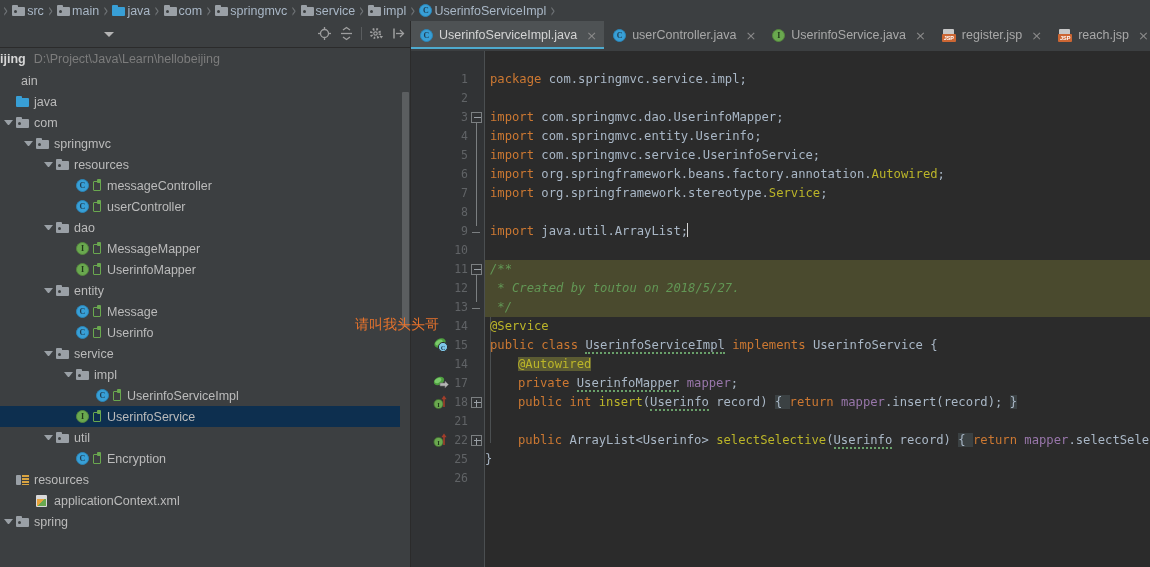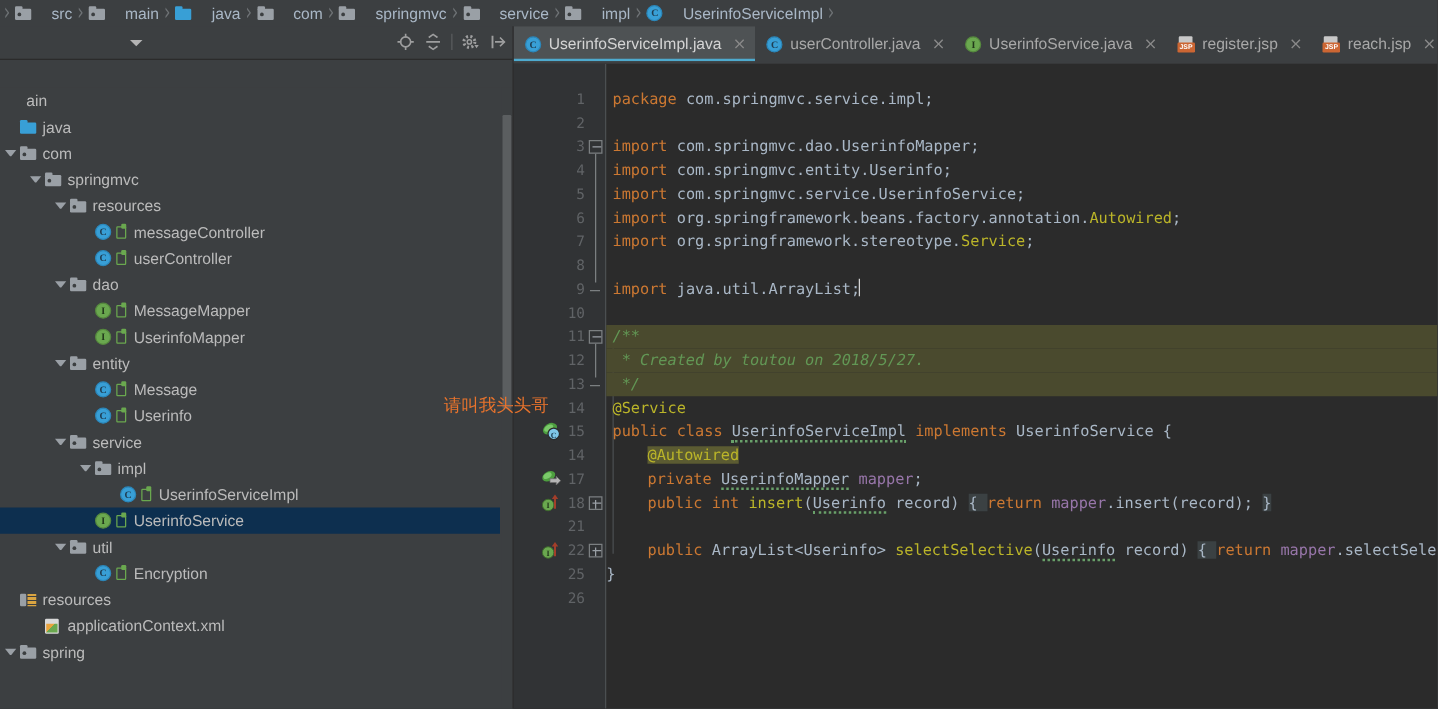--- a/index.html
+++ b/index.html
@@ -14,21 +14,21 @@
   
   .navbar {
     position: absolute; left: 0; top: 0; width: 1150px; height: 21px;
     background: #3c3f41;
     display: flex; align-items: center;
     font-size: 12px; color: #a9b7c6;
     overflow: hidden;
     white-space: nowrap;
   }
   .crumb { display: flex; align-items: center; height: 21px; padding: 0 1px; }
-  .crumb .ctext { color: #a9b7c6; margin-left: 16px; font-size: 12.5px; }
+  .crumb .ctext { color: #a9b7c6; margin-left: 2px; font-size: 12.5px; }
   .crumb-sep {
     color: #6e7275; font-size: 13px; margin: 0 3px; display: inline-block;
     transform: scaleY(1.5); font-family: "DejaVu Sans", sans-serif;
   }
 
   
   .fold-ic { position: relative; width: 13px; height: 11px; flex: 0 0 13px; }
   .fold-ic i {
     position: absolute; left: 0; top: 2px; width: 13px; height: 9px;
     background: #9aa0a6; border-radius: 1px;
@@ -329,20 +329,24 @@
       <span class="tbi">
         <svg width="15" height="15" viewBox="0 0 15 15">
           <line x1="3" y1="2.5" x2="3" y2="12.5" stroke="#b4b4b4" stroke-width="1.5"></line>
           <line x1="5" y1="7.5" x2="12.5" y2="7.5" stroke="#b4b4b4" stroke-width="1.3"></line>
           <polyline points="9,4 12.5,7.5 9,11" fill="none" stroke="#b4b4b4" stroke-width="1.3"></polyline>
         </svg>
       </span>
     </div>
   </div>
 
+  <div class="proj-path">
+    <span class="pname">ijing</span>
+    <span class="ppath">D:\Project\Java\Learn\hellobeijing</span>
+  </div>
 
   <div class="proj-tree" id="tree">
       <div class="trow" style="padding-left: 4px;">
         <span class="twist blank"></span>
         <span style="width: 0px;"></span>
         <span class="tlabel">ain</span>
       </div>
       <div class="trow" style="padding-left: 4px;">
         <span class="twist blank"></span>
         <span class="fold-ic blue">

